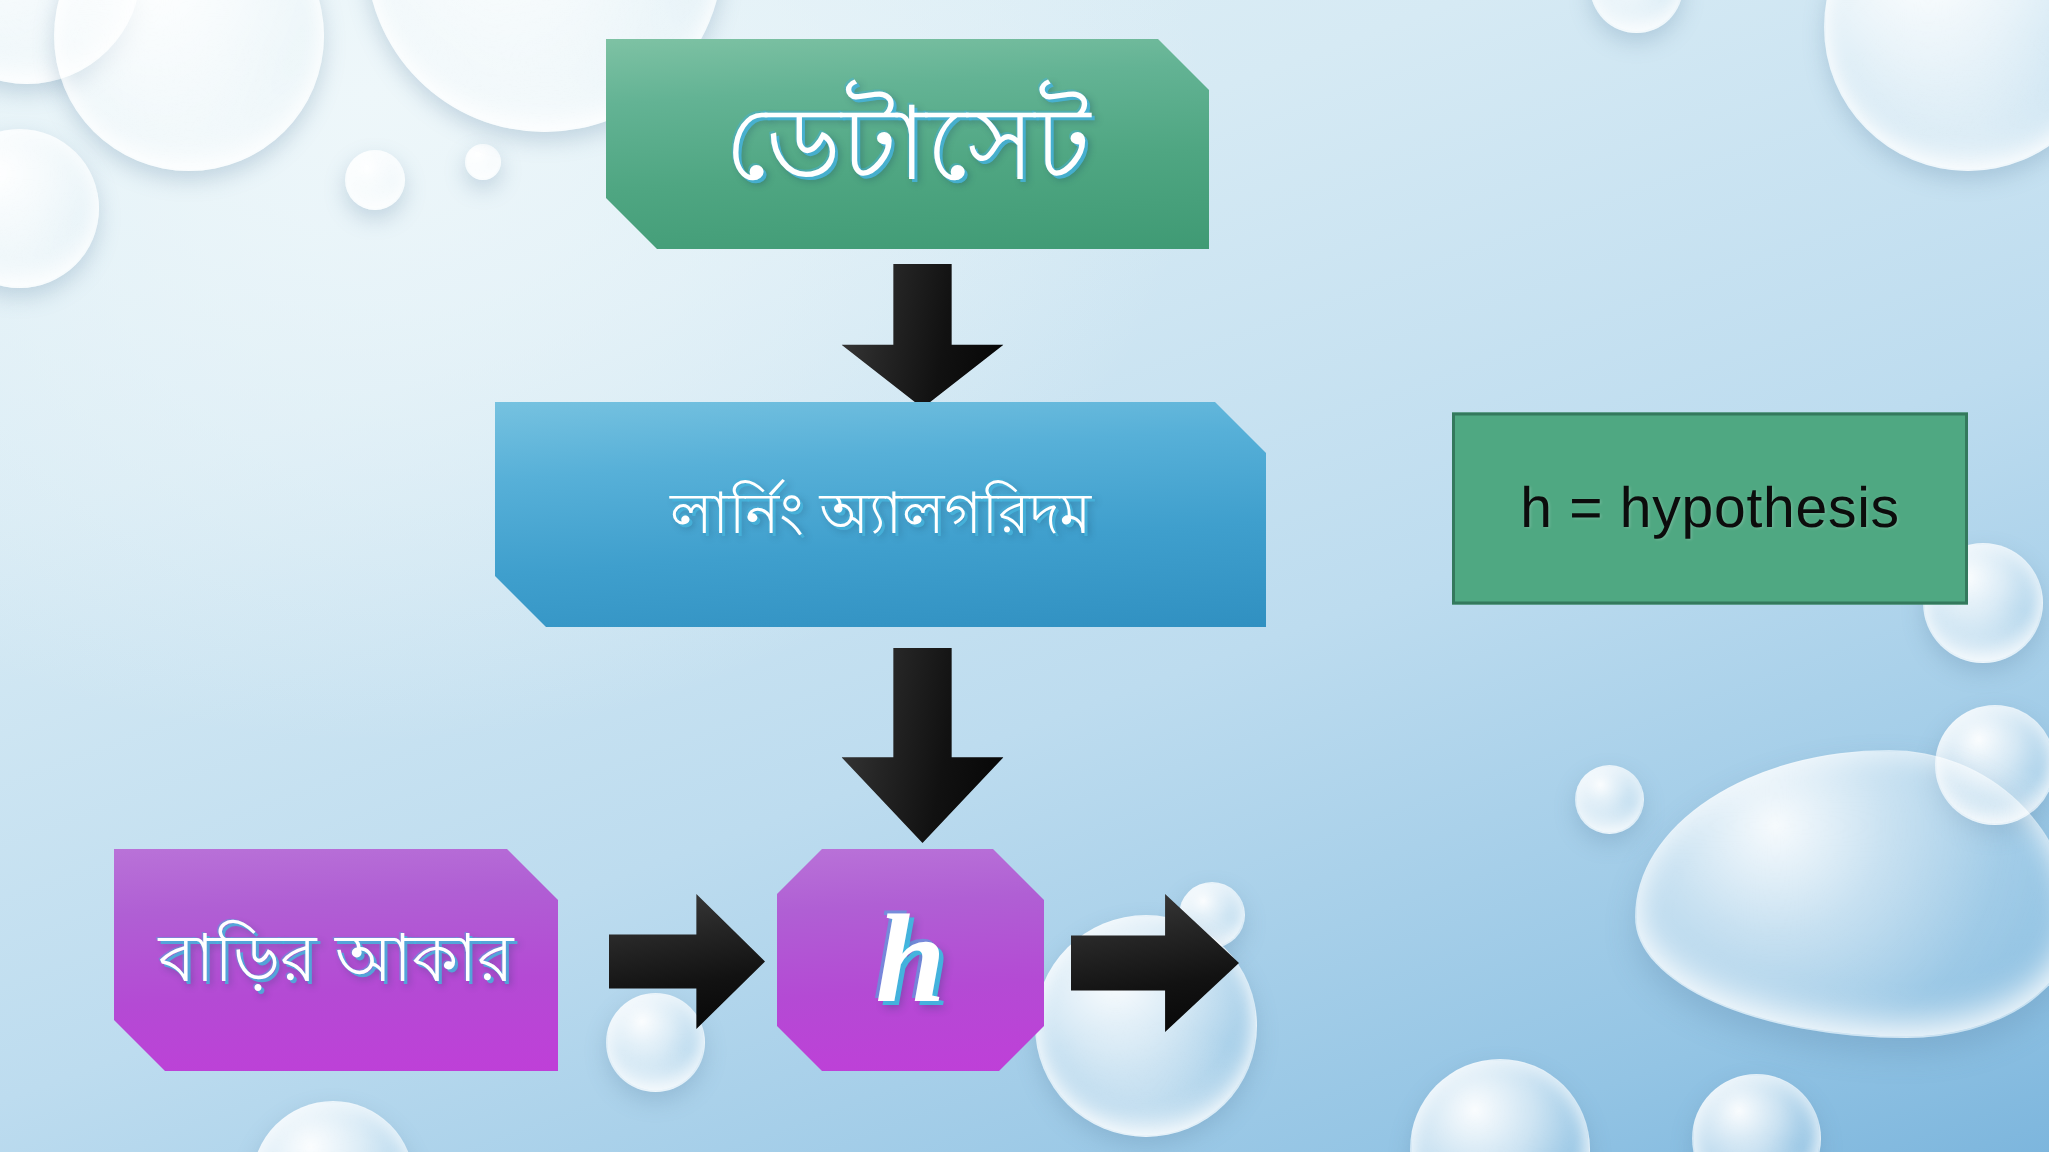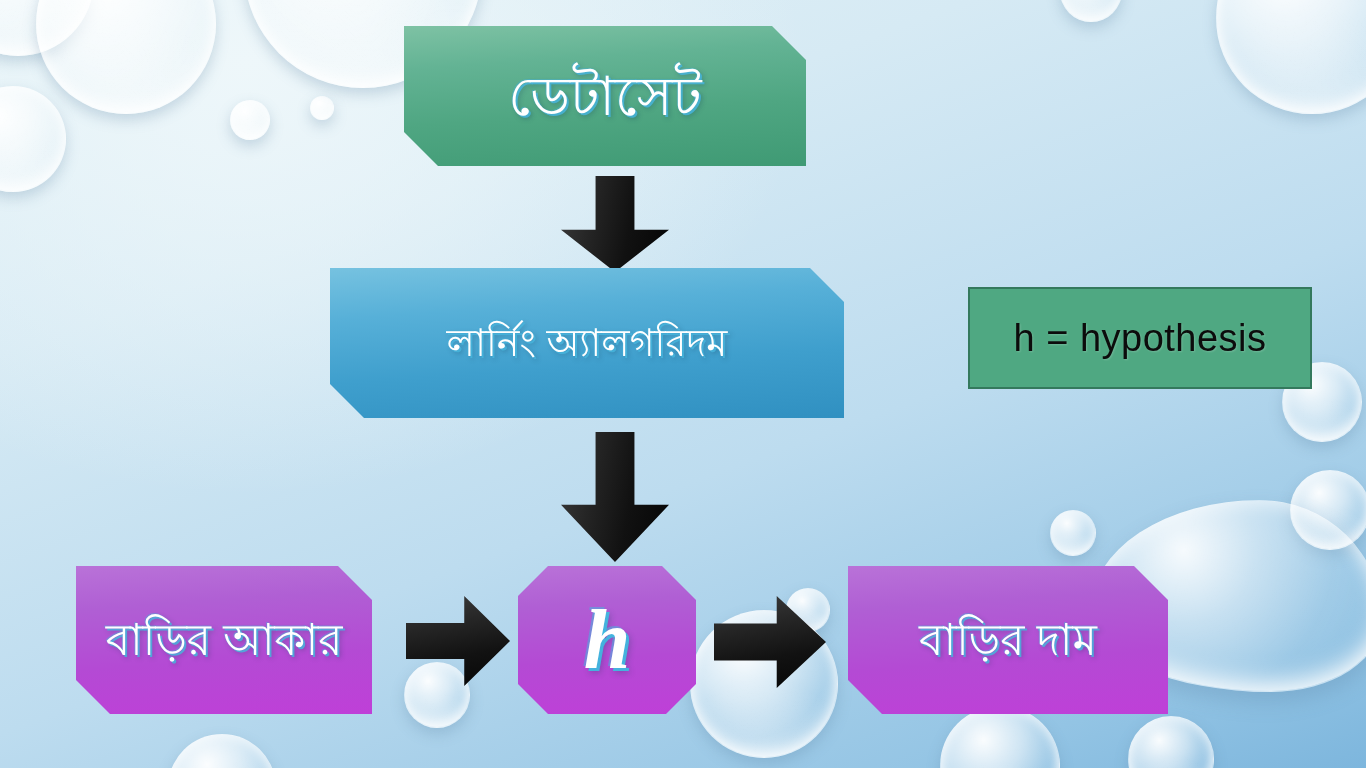--- a/index.html
+++ b/index.html
@@ -54,21 +54,21 @@
       -1px -1px 0 rgba(70,180,220,.45),
       3px 3px 5px rgba(20,60,90,.35);
     line-height:1;white-space:nowrap;
     font-family:"Liberation Sans", sans-serif;
   }
 
   .node-green{
     left:404px;top:26px;width:402px;height:140px;
     background:linear-gradient(176deg,#7ec2a4 0%, #63b394 26%, #4fa682 60%, #3f9a74 100%);
   }
-  .node-green .label{font-size:54px;}
+  .node-green .label{font-size:68px;}
 
   .node-blue{
     left:330px;top:268px;width:514px;height:150px;
     background:linear-gradient(176deg,#76c2e0 0%, #57b0d8 28%, #3f9fcd 62%, #3090c1 100%);
   }
   .node-blue .label{font-size:38px;}
 
   .node-purple{
     background:linear-gradient(176deg,#b972d8 0%, #b05fd4 26%, #b44ad4 62%, #bf3fd8 100%);
   }
@@ -86,21 +86,21 @@
       3px 3px 0 rgba(60,190,225,.9),
       -2px -2px 0 rgba(60,190,225,.5),
       4px 5px 6px rgba(20,60,90,.3);
   }
 
   .node-price{left:848px;top:566px;width:320px;height:148px;}
   .node-price .label{font-size:44px;}
 
   
   .legend{
-    position:absolute;left:968px;top:287px;width:344px;height:102px;
+    position:absolute;left:968px;top:275px;width:344px;height:128px;
     background:#4fa882;border:2px solid #34795d;
     display:flex;align-items:center;justify-content:center;
     box-sizing:border-box;
   }
   .legend .legend-text{
     color:#0c0c0c;font-size:38px;letter-spacing:.5px;
     text-shadow:1px 1px 2px rgba(255,255,255,.18);
     font-family:"Liberation Sans", sans-serif;white-space:nowrap;
   }
 
@@ -164,17 +164,14 @@
   </div>
 
   <div class="arrow arrow-right arrow-r1"></div>
 
   <div class="node node-purple node-h">
     <span class="label">h</span>
   </div>
 
   <div class="arrow arrow-right arrow-r2"></div>
 
-  <div class="node node-purple node-price">
-    <span class="label">বাড়ির দাম</span>
-  </div>
 
 </div>
 
 </body></html>

